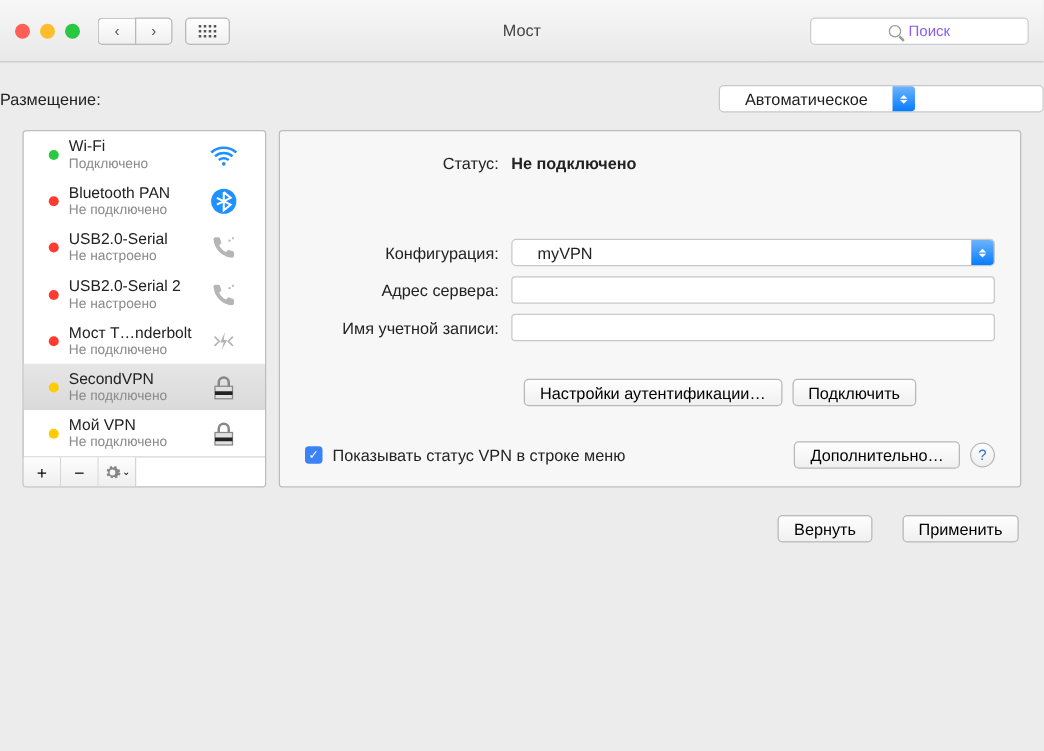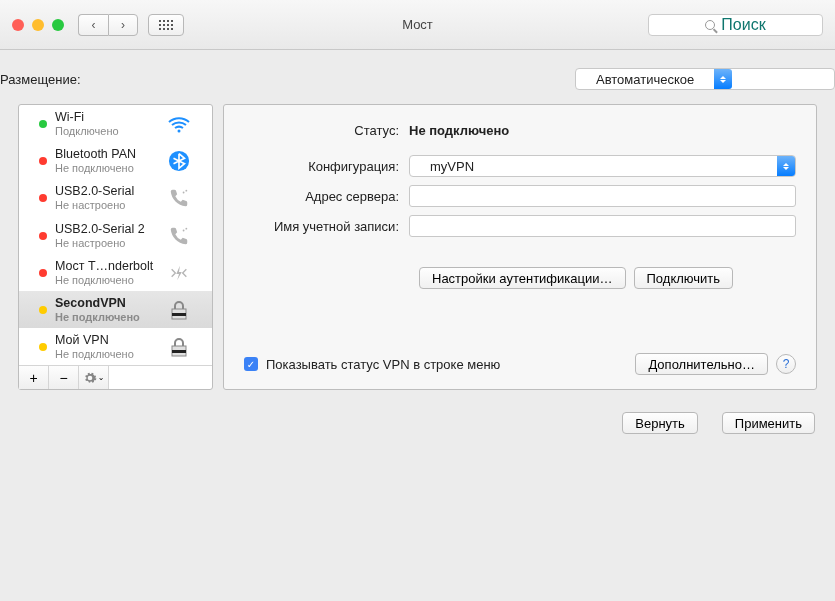--- a/index.html
+++ b/index.html
@@ -10,48 +10,48 @@
 .traffic span { width: 12px; height: 12px; border-radius: 50%; display: inline-block; }
 .red { background: #ff5f57; } .yellow { background: #ffbd2e; } .green { background: #28c940; }
 .navbtns { display: flex; margin-left: 14px; }
 .navbtns button { width: 30px; height: 22px; background: linear-gradient(#fefefe,#f0f0f0); border: 1px solid #b8b8b8; border-radius: 4px; font-size: 12px; color: #555; }
 .navbtns button:first-child { border-radius: 4px 0 0 4px; border-right: none; }
 .navbtns button:last-child { border-radius: 0 4px 4px 0; }
 .apps-btn { width: 36px; height: 22px; margin-left: 10px; background: linear-gradient(#fefefe,#f0f0f0); border: 1px solid #b8b8b8; border-radius: 4px; display: flex; align-items: center; justify-content: center; }
 .apps-grid { display: grid; grid-template-columns: repeat(4,2px); grid-template-rows: repeat(3,2px); gap: 2px; }
 .apps-grid i { width: 2px; height: 2px; background: #555; }
 .title { position: absolute; left: 50%; transform: translateX(-50%); font-size: 13px; color: #444; }
-.searchbox { margin-left: auto; width: 175px; height: 22px; background: #fff; border: 1px solid #ccc; border-radius: 4px; display: flex; align-items: center; justify-content: center; gap: 6px; color: #0f766e; font-size: 16px; }
+.searchbox { margin-left: auto; width: 175px; height: 22px; background: #fff; border: 1px solid #ccc; border-radius: 4px; display: flex; align-items: center; justify-content: center; gap: 6px; color: #8b5cf6; font-size: 12px; }
 .mag { width: 10px; height: 10px; border: 1.5px solid #999; border-radius: 50%; position: relative; }
 .mag::after { content: ''; position: absolute; width: 5px; height: 1.5px; background: #999; bottom: -3px; right: -4px; transform: rotate(45deg); }
 
 .location-row { display: flex; align-items: center; justify-content: space-between; gap: 10px; padding: 18px 0 14px; }
 .select { display: flex; align-items: center; background: #fff; border: 1px solid #c8c8c8; border-radius: 4px; height: 22px; position: relative; }
 .select .val { padding: 0 20px; }
 .select .caps { width: 18px; height: 100%; background: linear-gradient(#6db3fa,#067dff); border-radius: 0 3px 3px 0; display: flex; flex-direction: column; align-items: center; justify-content: center; gap: 1px; }
 .select .caps::before, .select .caps::after { content: ''; width: 0; height: 0; border-left: 3px solid transparent; border-right: 3px solid transparent; }
 .select .caps::before { border-bottom: 3px solid #fff; }
 .select .caps::after { border-top: 3px solid #fff; }
 
 .content { display: flex; padding: 0 18px 12px; gap: 10px; }
 .sidebar { width: 195px; background: #fff; border: 1px solid #bdbdbd; border-radius: 3px; display: flex; flex-direction: column; }
 .svc-list { flex: 1; }
 .svc { display: flex; align-items: center; padding: 5px 20px 4px; gap: 8px; }
-.svc.sel { background: linear-gradient(#e6e6e6,#dadada); font-weight: bold; }
+.svc.sel { background: linear-gradient(#e6e6e6,#dadada); }
 .dot { width: 8px; height: 8px; border-radius: 50%; background: #999; }
 .dot.green { background: #28c940; } .dot.red { background: #ff3b30; } .dot.yellow { background: #ffcc00; }
 .svc .txt { flex: 1; line-height: 1.2; }
 .svc .name { font-size: 12.5px; color: #222; white-space: nowrap; overflow: hidden; text-overflow: ellipsis; }
 .svc .stat { font-size: 11px; color: #8a8a8a; }
 .svc .ic { width: 26px; display: flex; align-items: center; justify-content: center; font-size: 18px; }
 .sidebar-footer { height: 24px; border-top: 1px solid #d5d5d5; display: flex; }
 .sidebar-footer button { width: 30px; height: 100%; background: linear-gradient(#fdfdfd,#efefef); border: none; border-right: 1px solid #d5d5d5; font-size: 14px; display: flex; align-items: center; justify-content: center; }
 
 .details { flex: 1; background: #f7f7f7; border: 1px solid #bdbdbd; border-radius: 3px; padding: 18px 20px 14px; position: relative; }
-.status-row { display: flex; align-items: center; margin-bottom: 17px; }
+.status-row { display: flex; align-items: center; margin-bottom: 53px; }
 .form-row { display: flex; align-items: center; margin-bottom: 8px; }
 .lbl { width: 165px; text-align: right; padding-right: 10px; }
 .bold { font-weight: 600; }
 .input { flex: 1; height: 22px; background: #fff; border: 1px solid #c8c8c8; border-radius: 3px; padding: 0 6px; font-size: 13px; }
 .btn { height: 22px; padding: 0 12px; background: linear-gradient(#fefefe,#f0f0f0); border: 1px solid #b8b8b8; border-radius: 4px; font-size: 13px; }
 .btarea { margin: 30px 0 0 175px; display: flex; flex-direction: row; gap: 8px; align-items: flex-start; }
 .bottom-row { position: absolute; bottom: 14px; left: 20px; right: 20px; display: flex; align-items: center; }
 .chk { width: 14px; height: 14px; background: #3b82f6; border-radius: 3px; display: flex; align-items: center; justify-content: center; color: #fff; font-size: 10px; margin-right: 8px; }
 .helpbtn { width: 20px; height: 20px; border-radius: 50%; border: 1px solid #b8b8b8; background: linear-gradient(#fdfdfd,#efefef); display: flex; align-items: center; justify-content: center; color: #2a6fd6; font-size: 12px; margin-left: 8px; }
 

